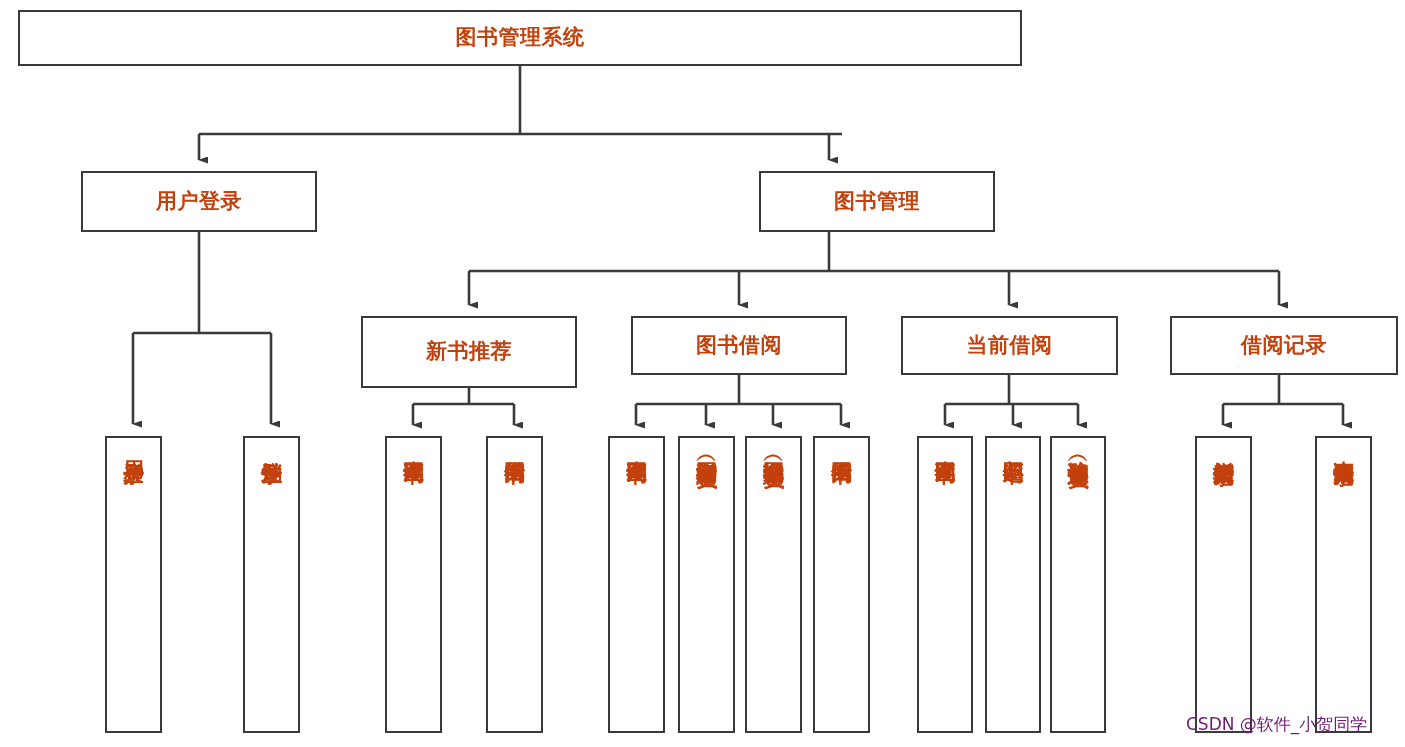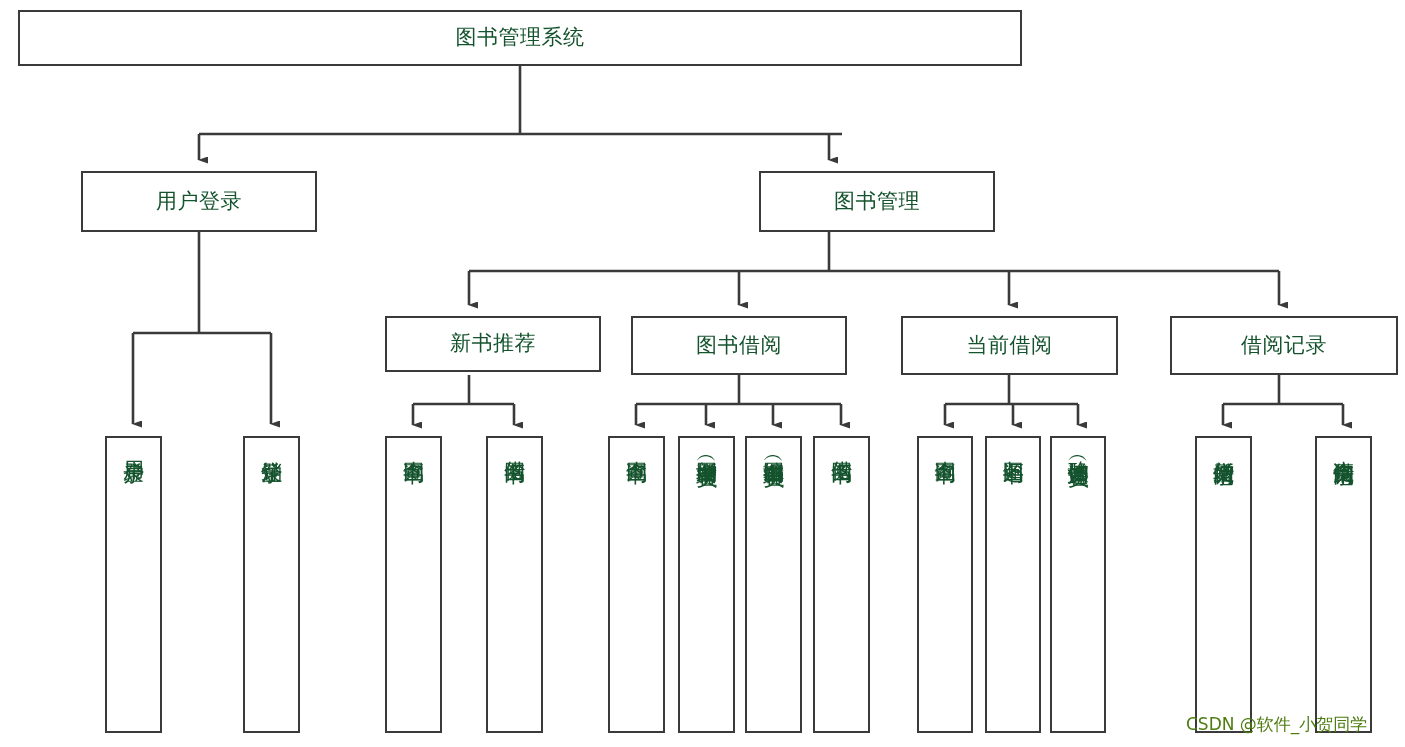--- a/index.html
+++ b/index.html
@@ -32,23 +32,24 @@
     background: #ffffff;
     display: flex;
     align-items: center;
     justify-content: center;
     color: #333333;
     z-index: 2;
   }
   .node-label {
     display: block;
     text-align: center;
-    color: #14532d;
+    color: #c2410c;
     line-height: 1.12;
     letter-spacing: 0.5px;
+    font-weight: bold;
   }
   .horiz .node-label {
     writing-mode: horizontal-tb;
     font-size: 21px;
   }
   .vert {
     align-items: flex-start;
     padding-top: 6px;
   }
   .vert .node-label {
@@ -56,21 +57,21 @@
     text-orientation: upright;
     font-size: 21px;
     line-height: 1.06;
     letter-spacing: 1px;
   }
   .watermark {
     position: absolute;
     left: 1186px;
     top: 713px;
     font-size: 17px;
-    color: #4d7c0f;
+    color: #701a75;
     white-space: nowrap;
     z-index: 3;
     font-family: "DejaVu Sans", "Liberation Sans", sans-serif;
   }
 </style>
 </head>
 <body>
 
 <div id="diagram-root">
 
@@ -140,21 +141,21 @@
     <span class="node-label">图书管理系统</span>
   </div>
 
   <div class="node-box horiz" style="left:81px; top:171px; width:236px; height:61px;">
     <span class="node-label">用户登录</span>
   </div>
   <div class="node-box horiz" style="left:711px; top:171px; width:236px; height:61px;margin-left:48px;">
     <span class="node-label">图书管理</span>
   </div>
 
-  <div class="node-box horiz" style="left:361px; top:316px; width:216px; height:56px;margin-left:24px;">
+  <div class="node-box horiz" style="left:361px; top:316px; width:216px; height:72px;">
     <span class="node-label">新书推荐</span>
   </div>
   <div class="node-box horiz" style="left:901px; top:316px; width:217px; height:59px;">
     <span class="node-label">当前借阅</span>
   </div>
   <div class="node-box horiz" style="left:631px; top:316px; width:216px; height:59px;">
     <span class="node-label">图书借阅</span>
   </div>
   <div class="node-box horiz" style="left:1170px; top:316px; width:228px; height:59px;">
     <span class="node-label">借阅记录</span>

